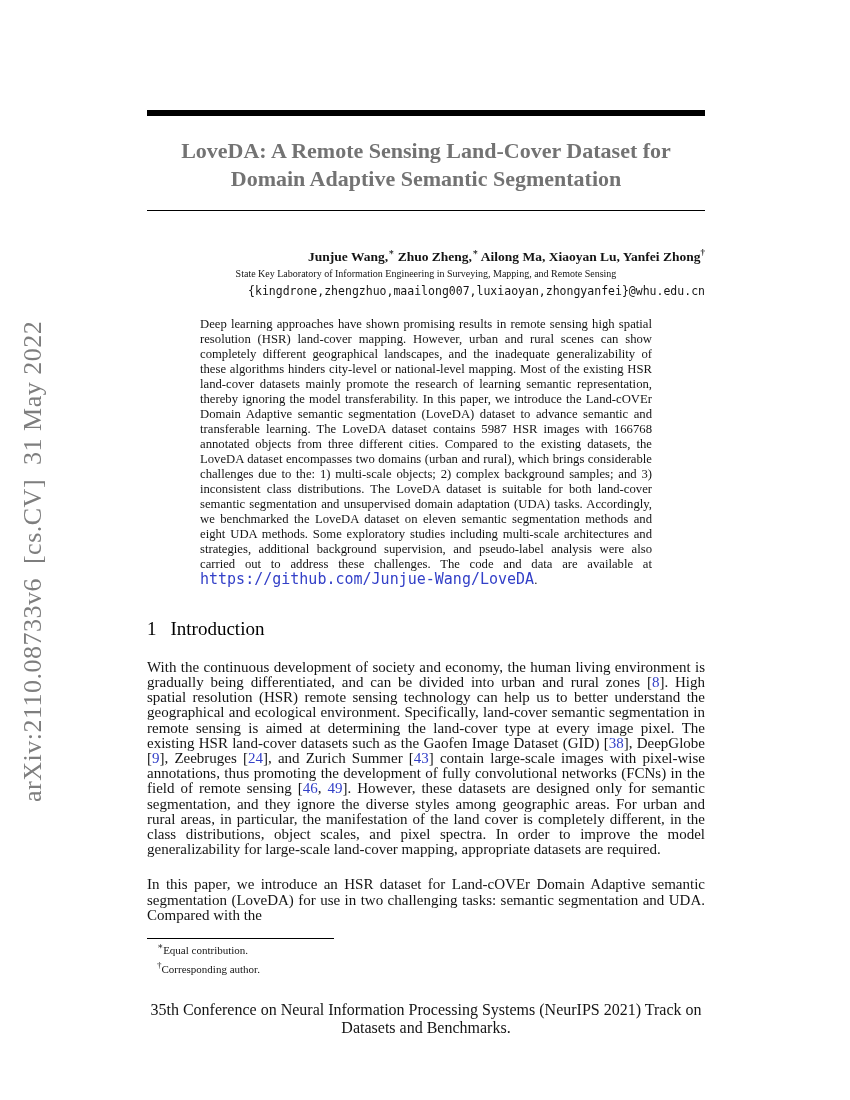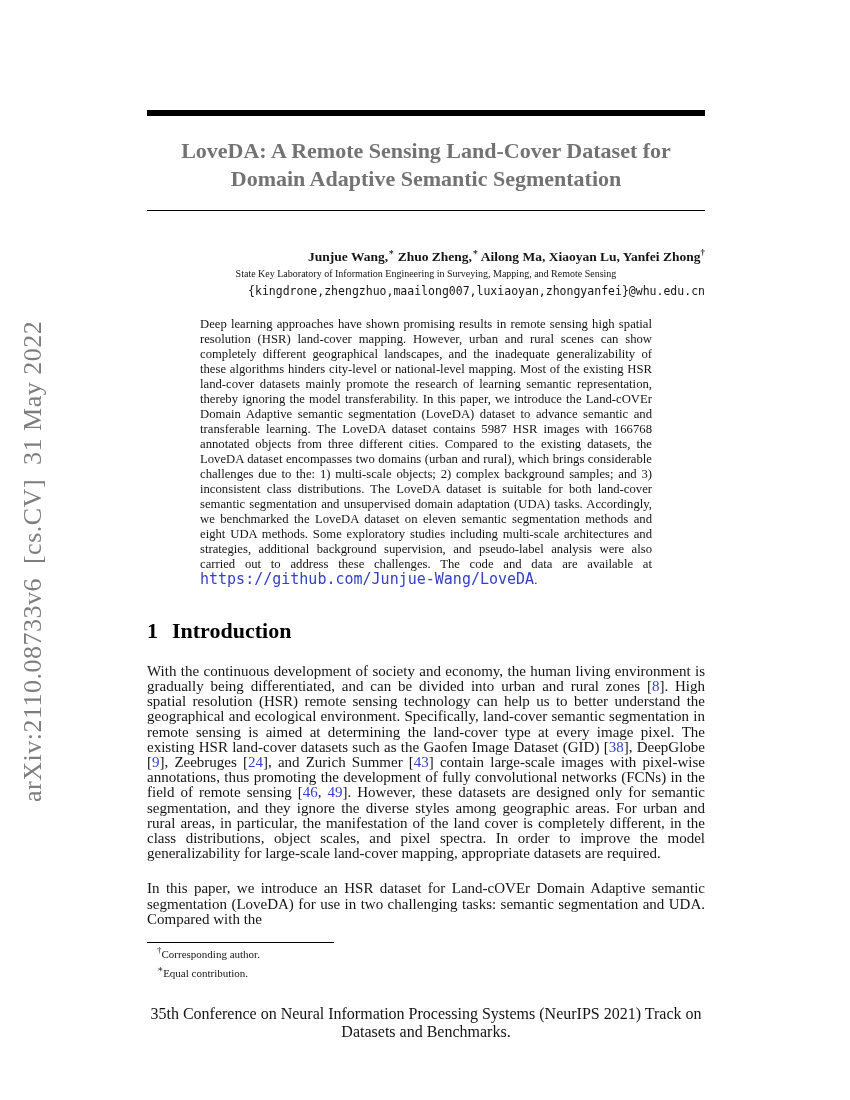--- a/index.html
+++ b/index.html
@@ -84,22 +84,22 @@
     color: var(--cite-color, #3340c8);
   }
   .url {
     color: var(--cite-color, #3340c8);
     font-family: "DejaVu Sans Mono", "Liberation Mono", monospace;
     font-size: 15px;
     cursor: pointer;
   }
   .section-heading {
     margin-top: 30px;
-    font-size: 22px;
-    font-weight: bold;
+    font-size: 19px;
+    font-weight: normal;
     color: #000;
   }
   .section-heading .sec-num { margin-right: 14px; }
   .body-para {
     margin-top: 20px;
     text-align: justify;
     font-size: 15px;
     line-height: 15.2px;
   }
   .body-para.second { }
@@ -143,17 +143,17 @@
 
   <h2 class="section-heading">
     <span class="sec-num">1</span><span>Introduction</span>
   </h2>
 
   <p class="body-para"><span>With the continuous development of society and economy, the human living environment is gradually being differentiated, and can be divided into urban and rural zones [</span><span class="cite">8</span><span>]. High spatial resolution (HSR) remote sensing technology can help us to better understand the geographical and ecological environment. Specifically, land-cover semantic segmentation in remote sensing is aimed at determining the land-cover type at every image pixel. The existing HSR land-cover datasets such as the Gaofen Image Dataset (GID) [</span><span class="cite">38</span><span>], DeepGlobe [</span><span class="cite">9</span><span>], Zeebruges [</span><span class="cite">24</span><span>], and Zurich Summer [</span><span class="cite">43</span><span>] contain large-scale images with pixel-wise annotations, thus promoting the development of fully convolutional networks (FCNs) in the field of remote sensing [</span><span class="cite">46</span><span>, </span><span class="cite">49</span><span>]. However, these datasets are designed only for semantic segmentation, and they ignore the diverse styles among geographic areas. For urban and rural areas, in particular, the manifestation of the land cover is completely different, in the class distributions, object scales, and pixel spectra. In order to improve the model generalizability for large-scale land-cover mapping, appropriate datasets are required.</span></p>
 
   <p class="body-para second">In this paper, we introduce an HSR dataset for Land-cOVEr Domain Adaptive semantic segmentation (LoveDA) for use in two challenging tasks: semantic segmentation and UDA. Compared with the</p>
 
   <div class="footnote-rule"></div>
+  <div class="footnote"><sup>∗</sup><span>Equal contribution.</span></div>
   <div class="footnote"><sup>†</sup><span>Corresponding author.</span></div>
-  <div class="footnote"><sup>∗</sup><span>Equal contribution.</span></div>
 
   <div class="conf-footer">35th Conference on Neural Information Processing Systems (NeurIPS 2021) Track on Datasets and Benchmarks.</div>
 </div>
 
 </body></html>

